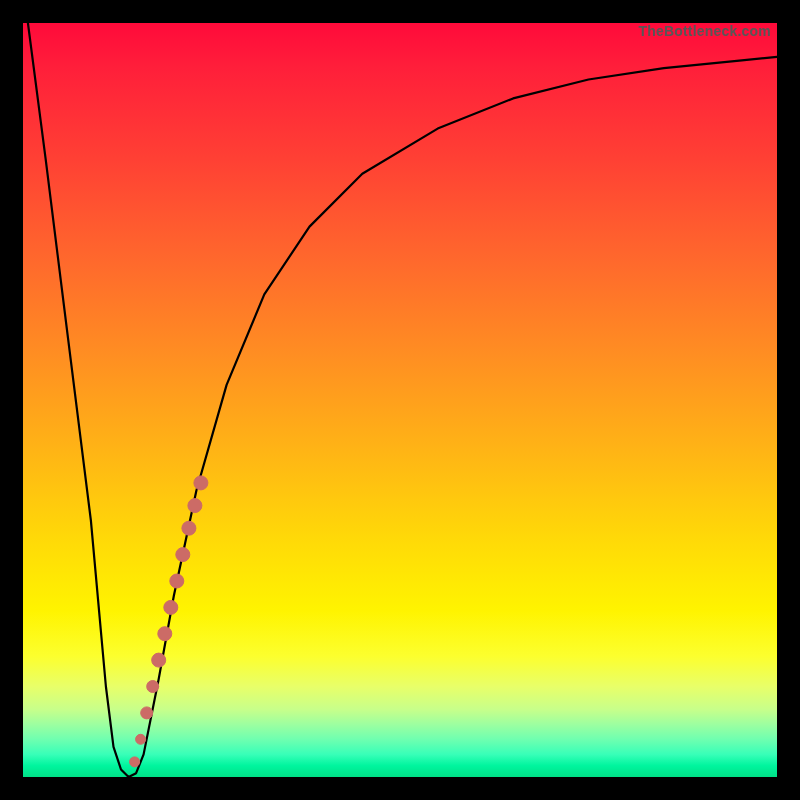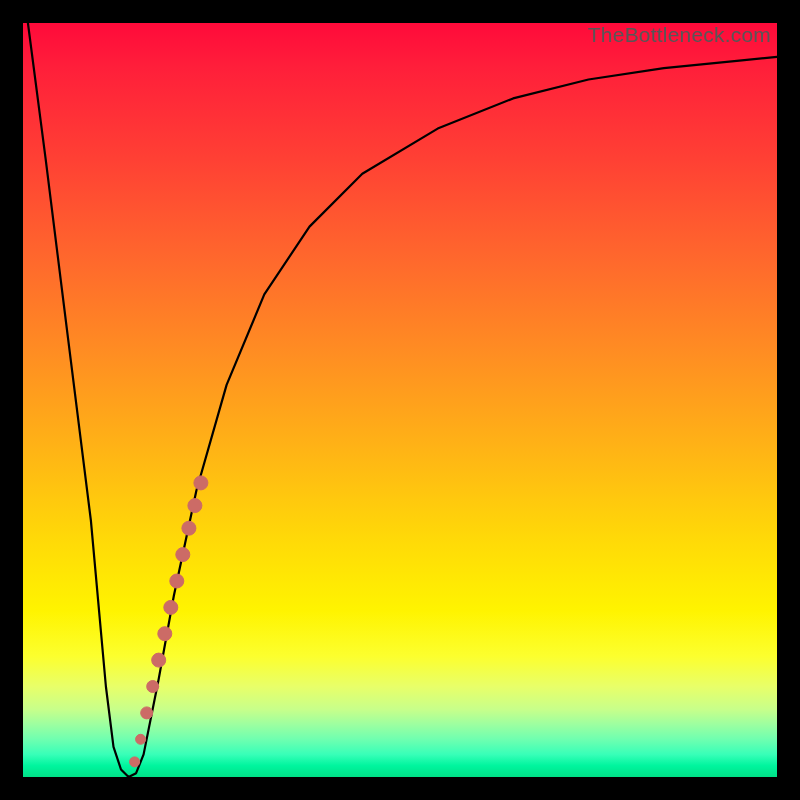--- a/index.html
+++ b/index.html
@@ -51,22 +51,22 @@
       #38ffb8 97%,
       #00f59e 98.5%,
       #00e187 100%
     );
   }
   .watermark {
     position: absolute;
     top: 0px;
     right: 6px;
     color: #575757;
-    font-size: 21px;
-    font-weight: 400;
+    font-size: 14px;
+    font-weight: 700;
     letter-spacing: 0.2px;
     user-select: none;
     text-align: right;
   }
   svg.curve {
     position: absolute;
     left: 0;
     top: 0;
     width: 754px;
     height: 754px;

